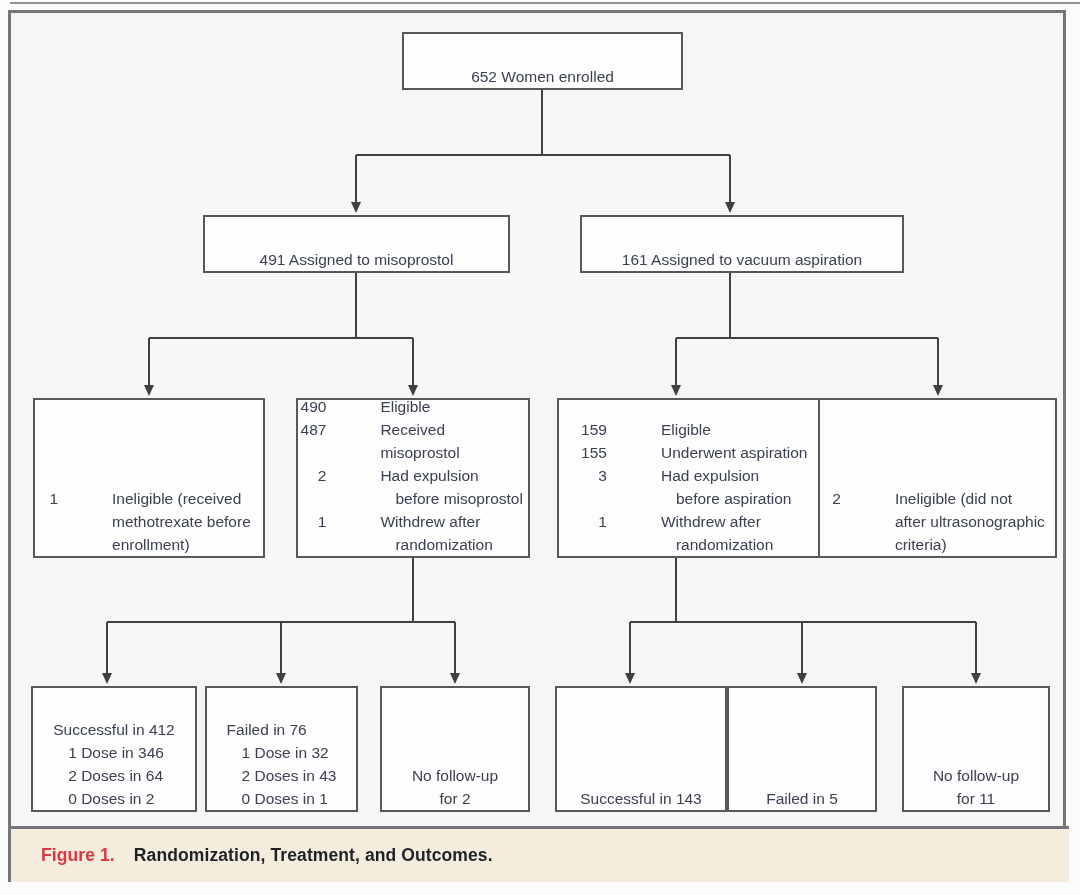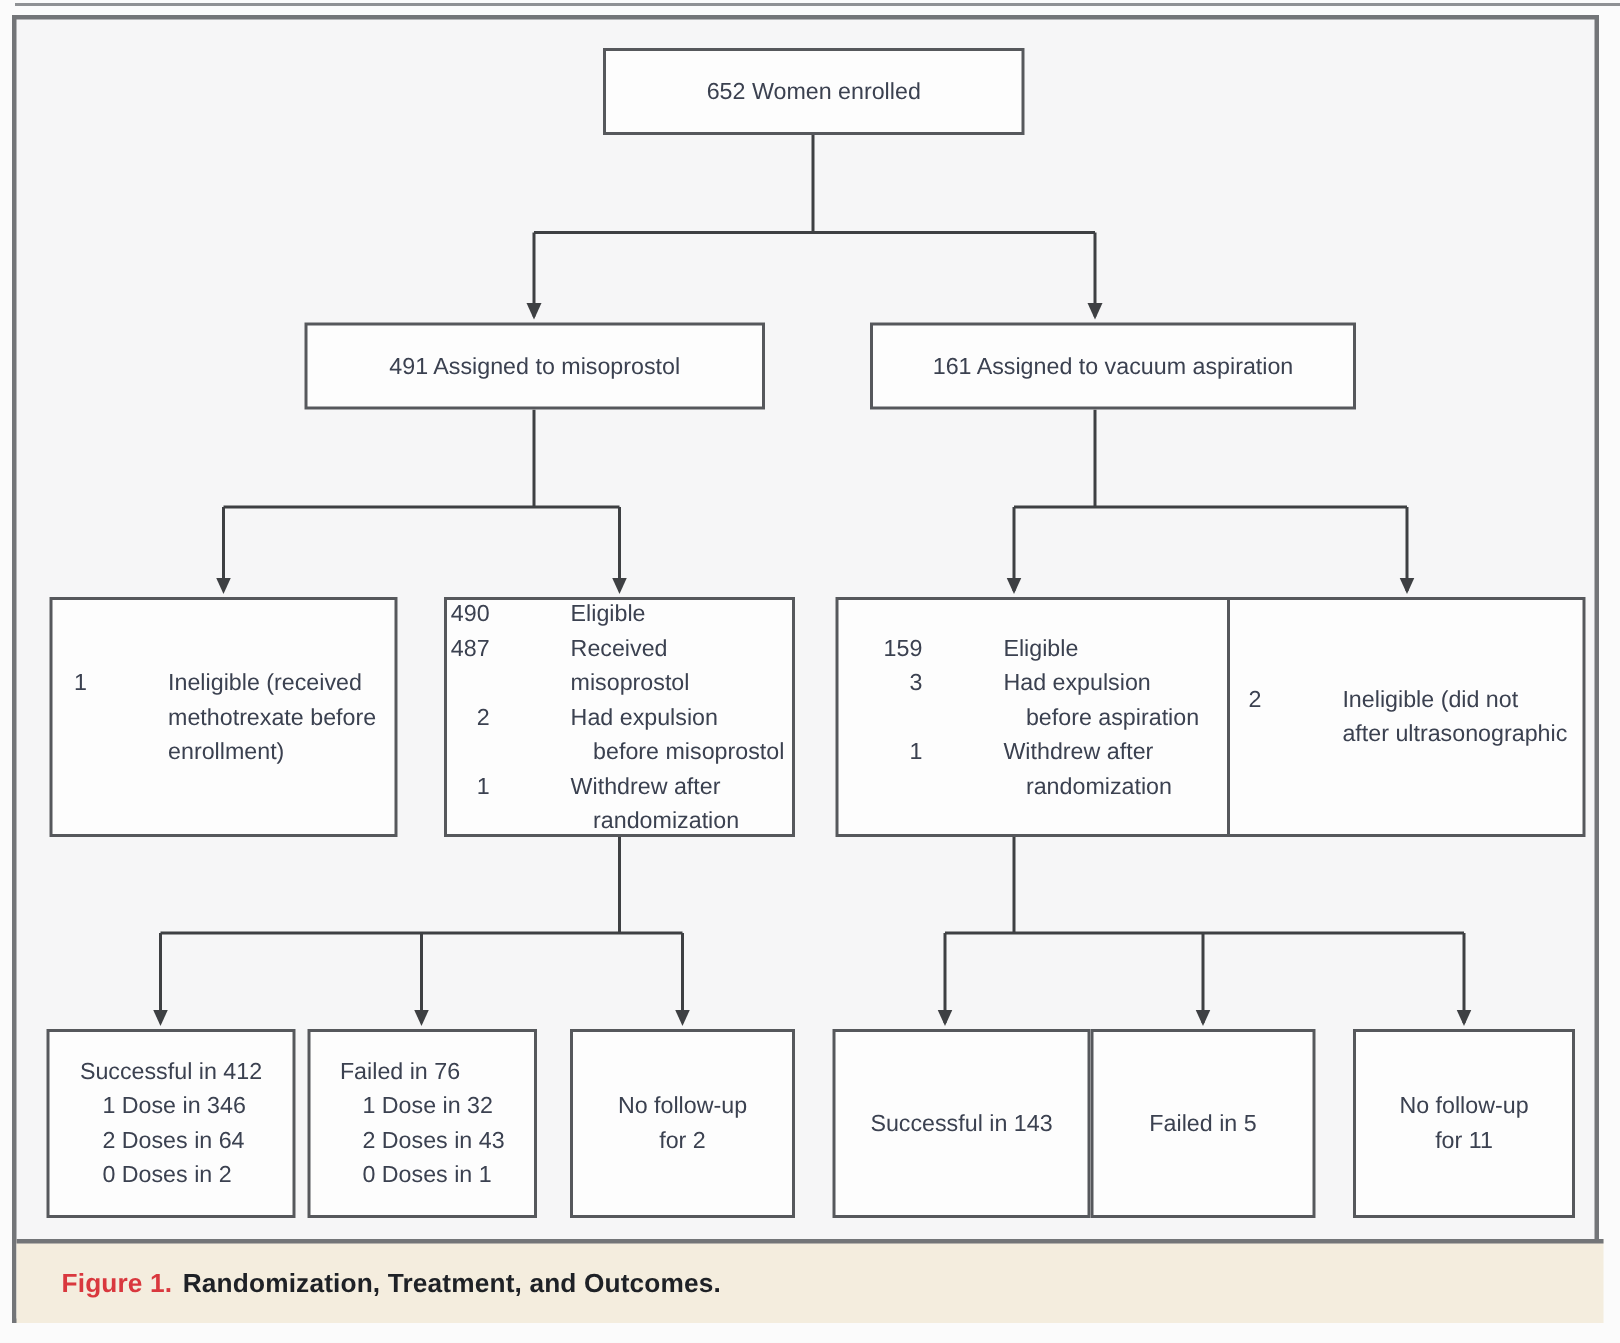--- a/index.html
+++ b/index.html
@@ -25,28 +25,28 @@
   .frame {
     position:absolute; left:8px; top:10px; width:1058px; height:872px;
     border:3px solid var(--frame_border); background:var(--diagram_bg);
   }
   .caption-bar {
     position:absolute; left:11px; top:826px; width:1058px; height:56px;
     border-top:3px solid var(--frame_border); background:var(--caption_bg);
     display:flex; align-items:center; padding-left:30px;
     font-size:17.5px; font-weight:bold; letter-spacing:0.1px;
   }
-  .cap-label { color:var(--caption_label); margin-right:7px; }
+  .cap-label { color:var(--caption_label); margin-right:19px; }
   .cap-text  { color:var(--caption_text); }
   .connectors { position:absolute; left:0; top:0; width:1080px; height:895px; pointer-events:none; }
   .connectors path { stroke:var(--line); stroke-width:2; fill:none; }
   .connectors marker path { fill:var(--line); stroke:none; }
   .box {
     position:absolute; background:var(--box_bg); border:2px solid var(--box_border);
-    display:flex; align-items:center; justify-content:center;
+    display:flex; align-items:flex-end; justify-content:center;
     font-size:15.5px; line-height:23px; text-align:center;
   }
   .box .lines { display:inline-block; text-align:left; }
   .ln { display:flex;gap:48px; }
   .num { display:inline-block; text-align:right; margin-right:6px; flex:none; }
   .tcenter .ln { justify-content:center; }
   .tcenter .lines { text-align:center; }
   
   .b-enrolled   { left:402px; top:32px;  width:281px; height:58px; }
   .b-miso-arm   { left:203px; top:215px; width:307px; height:58px; }
@@ -158,20 +158,24 @@
         </div>
       </div>
     </div>
   <div class="box b-vac-elig">
       <div class="lines">
         <div class="ln">
           <span class="num" style="width: 28.4px;">159</span>
           <span class="txt">Eligible</span>
         </div>
         <div class="ln">
+          <span class="num" style="width: 28.4px;">155</span>
+          <span class="txt">Underwent aspiration</span>
+        </div>
+        <div class="ln">
           <span class="num" style="width: 28.4px;">3</span>
           <span class="txt">Had expulsion</span>
         </div>
         <div class="ln">
           <span class="num" style="width: 28.4px;"></span>
           <span class="txt" style="padding-left: 15px;">before aspiration</span>
         </div>
         <div class="ln">
           <span class="num" style="width: 28.4px;">1</span>
           <span class="txt">Withdrew after</span>
@@ -184,20 +188,24 @@
     </div>
   <div class="box b-vac-inel">
       <div class="lines">
         <div class="ln">
           <span class="num" style="width: 10.8px;">2</span>
           <span class="txt">Ineligible (did not</span>
         </div>
         <div class="ln">
           <span class="num" style="width: 10.8px;"></span>
           <span class="txt">after ultrasonographic</span>
+        </div>
+        <div class="ln">
+          <span class="num" style="width: 10.8px;"></span>
+          <span class="txt">criteria)</span>
         </div>
       </div>
     </div>
 
   <div class="box b-miso-succ">
       <div class="lines">
         <div class="ln">
           <span class="txt">Successful in 412</span>
         </div>
         <div class="ln">

